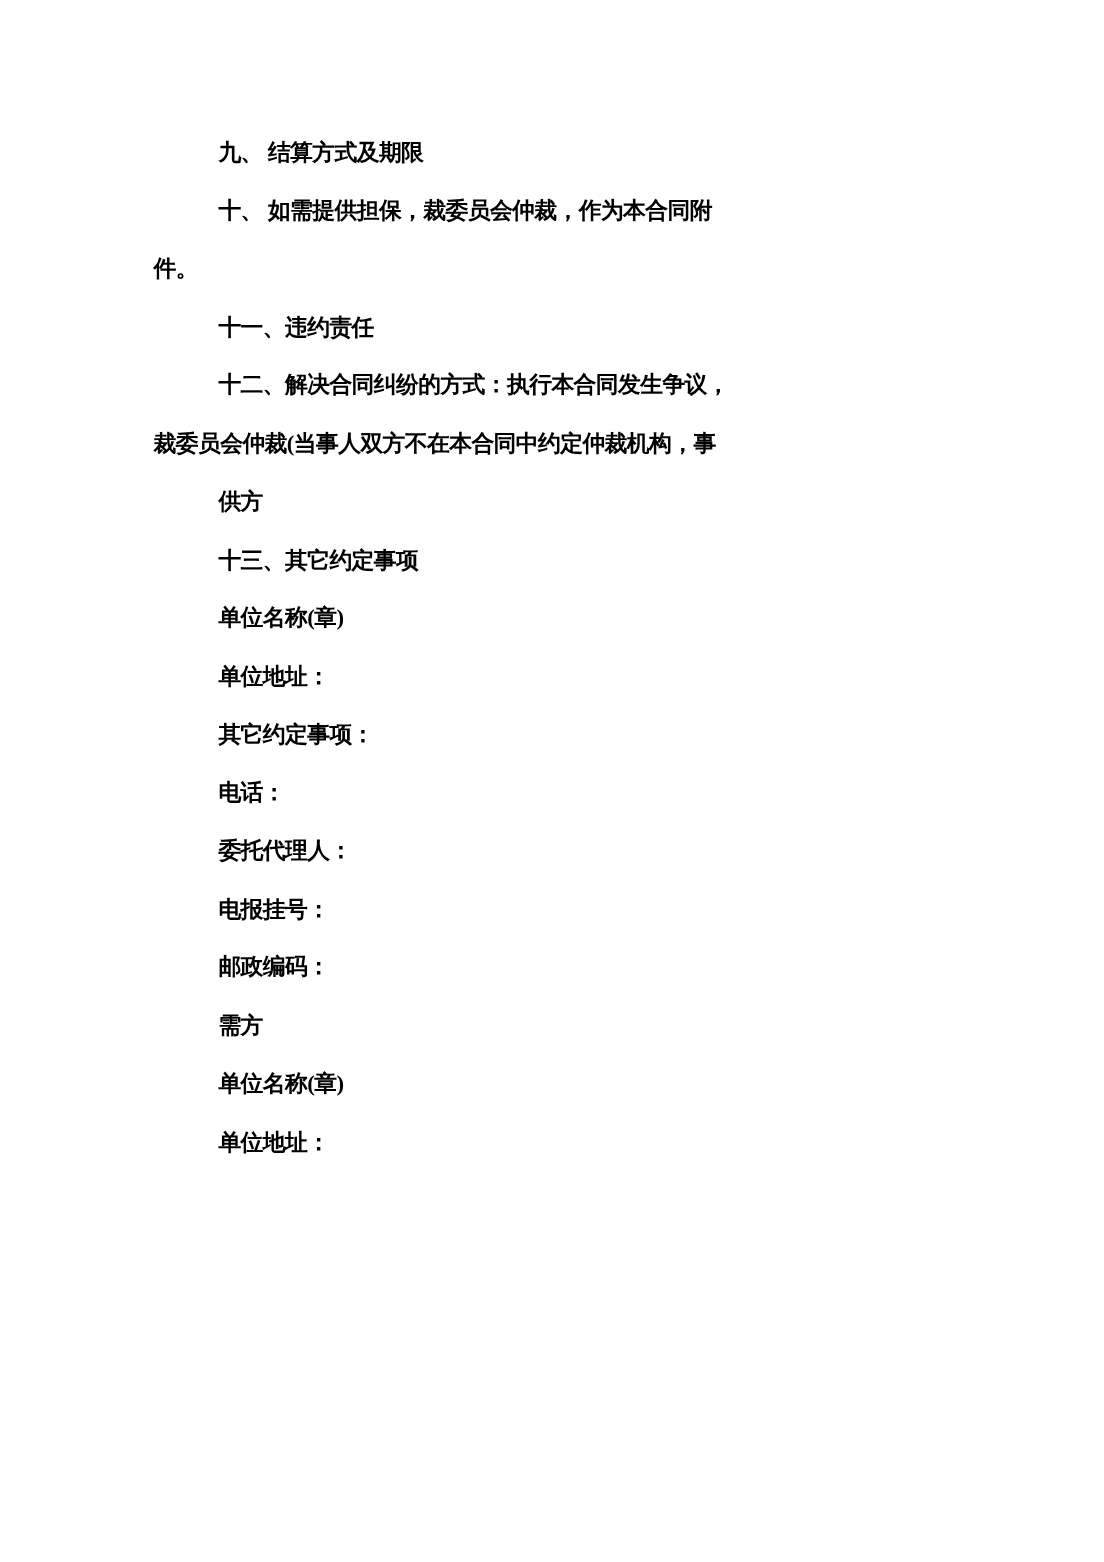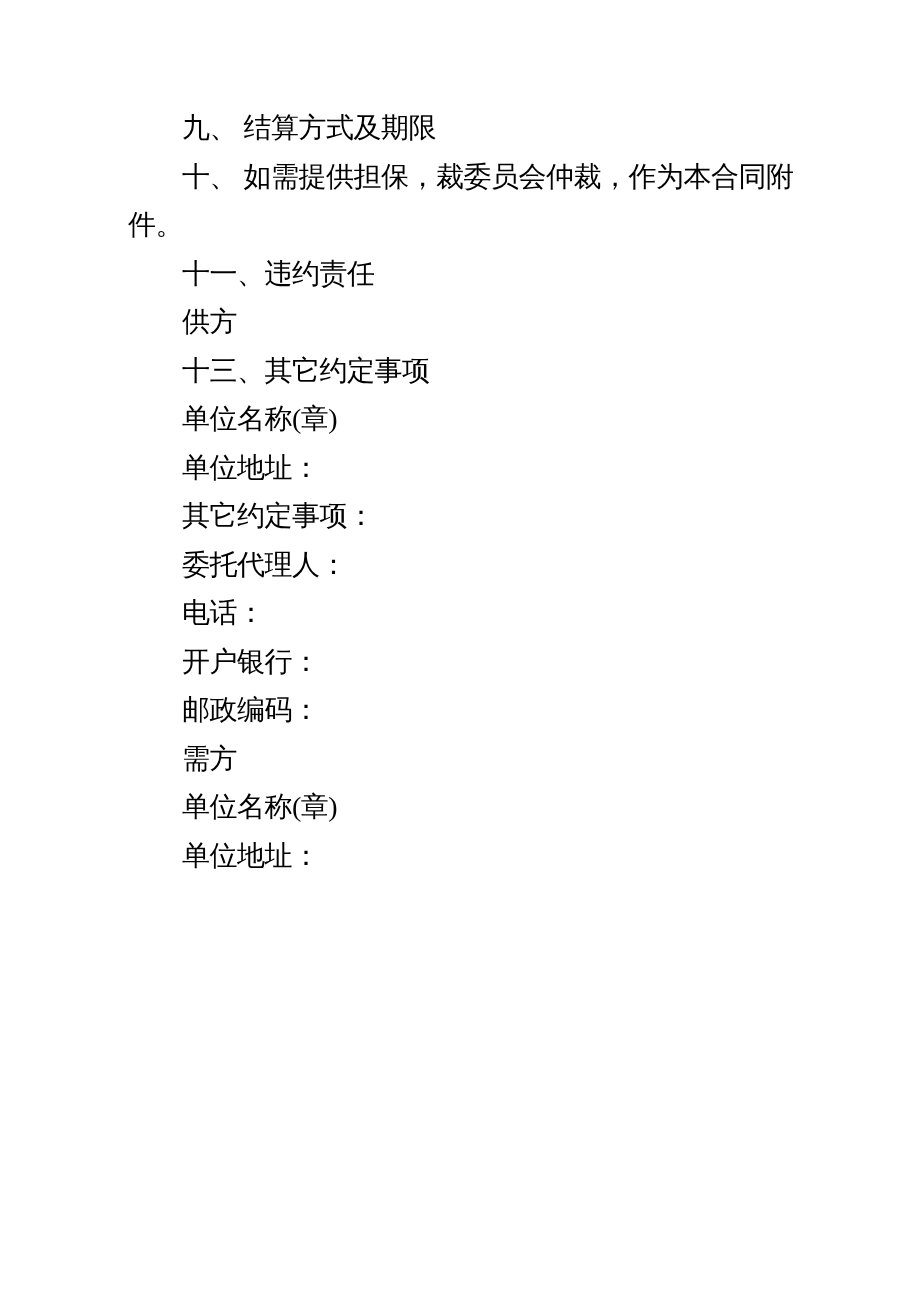--- a/index.html
+++ b/index.html
@@ -16,45 +16,47 @@
     font-family: "Liberation Serif", "DejaVu Serif", serif;
   }
   .text-block {
     position: absolute;
     left: 128px;
     top: 104px;
     width: 664px;
     color: #000000;
   }
   .doc-line {
-    font-size: 28px;
+    font-size: 19px;
     line-height: 48.5px;
     letter-spacing: -0.5px;
     white-space: pre;
-    font-weight: 400;
+    font-weight: 700;
   }
   .doc-line.indent {
     padding-left: 54px;
   }
 </style>
 </head>
 <body>
 
 <div class="page">
   <div class="text-block" id="text-block">
       <div class="doc-line indent">九、 结算方式及期限</div>
       <div class="doc-line indent">十、 如需提供担保，裁委员会仲裁，作为本合同附</div>
       <div class="doc-line">件。</div>
       <div class="doc-line indent">十一、违约责任</div>
+      <div class="doc-line indent">十二、解决合同纠纷的方式：执行本合同发生争议，</div>
+      <div class="doc-line">裁委员会仲裁(当事人双方不在本合同中约定仲裁机构，事</div>
       <div class="doc-line indent">供方</div>
       <div class="doc-line indent">十三、其它约定事项</div>
       <div class="doc-line indent">单位名称(章)</div>
       <div class="doc-line indent">单位地址：</div>
       <div class="doc-line indent">其它约定事项：</div>
+      <div class="doc-line indent">电话：</div>
       <div class="doc-line indent">委托代理人：</div>
-      <div class="doc-line indent">电话：</div>
-      <div class="doc-line indent">开户银行：</div>
+      <div class="doc-line indent">电报挂号：</div>
       <div class="doc-line indent">邮政编码：</div>
       <div class="doc-line indent">需方</div>
       <div class="doc-line indent">单位名称(章)</div>
       <div class="doc-line indent">单位地址：</div>
     </div>
 </div>
 
 </body></html>

